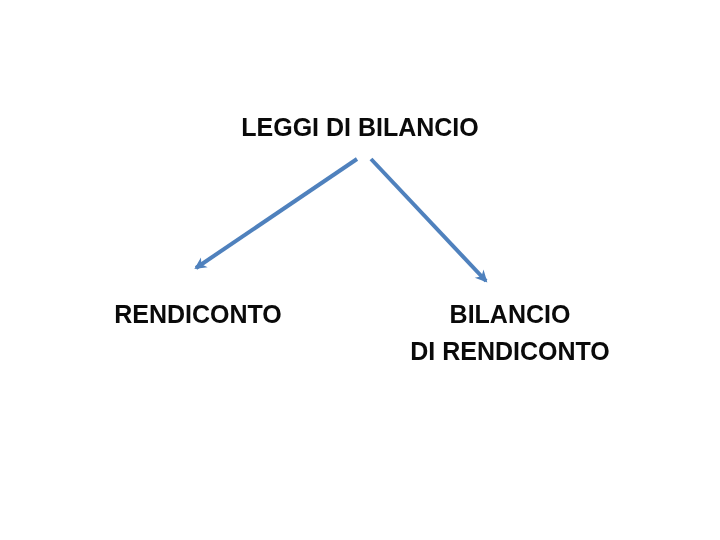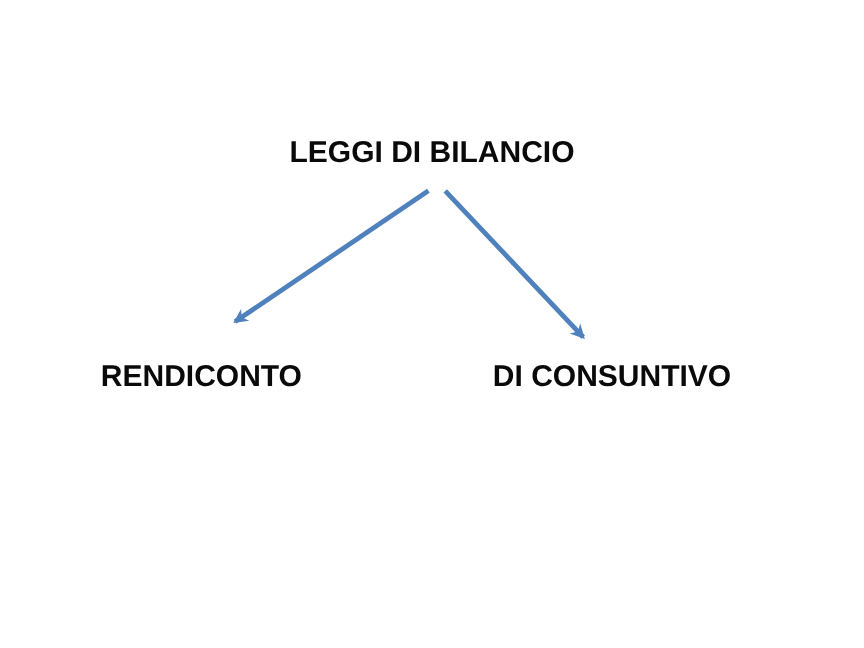--- a/index.html
+++ b/index.html
@@ -36,23 +36,23 @@
   }
   .node-label {
     position: absolute;
     font-size: 25px;
     font-weight: 700;
     color: #0a0a0a;
     line-height: 37px;
   }
   .node-left {
     top: 296px;
-    left: 84px;
+    left: 68px;
     width: 260px;
-    text-align: left;
+    text-align: center;
   }
   .node-right {
     top: 296px;
     left: 410px;
     width: 200px;
     text-align: center;
   }
 </style>
 </head>
 <body>
@@ -69,16 +69,17 @@
     </defs>
     <line x1="357" y1="159" x2="196" y2="268" stroke="#4F81BD" stroke-width="4" marker-end="url(#arrowhead)"></line>
     <line x1="371" y1="159" x2="486" y2="281" stroke="#4F81BD" stroke-width="4" marker-end="url(#arrowhead)"></line>
   </svg>
 
   <div class="node-label node-left">
     <div>RENDICONTO</div>
   </div>
 
   <div class="node-label node-right">
-    <div>DI CONSUNTIVO</div>
+    <div>BILANCIO</div>
+    <div>DI RENDICONTO</div>
   </div>
 
 </div>
 
 </body></html>

